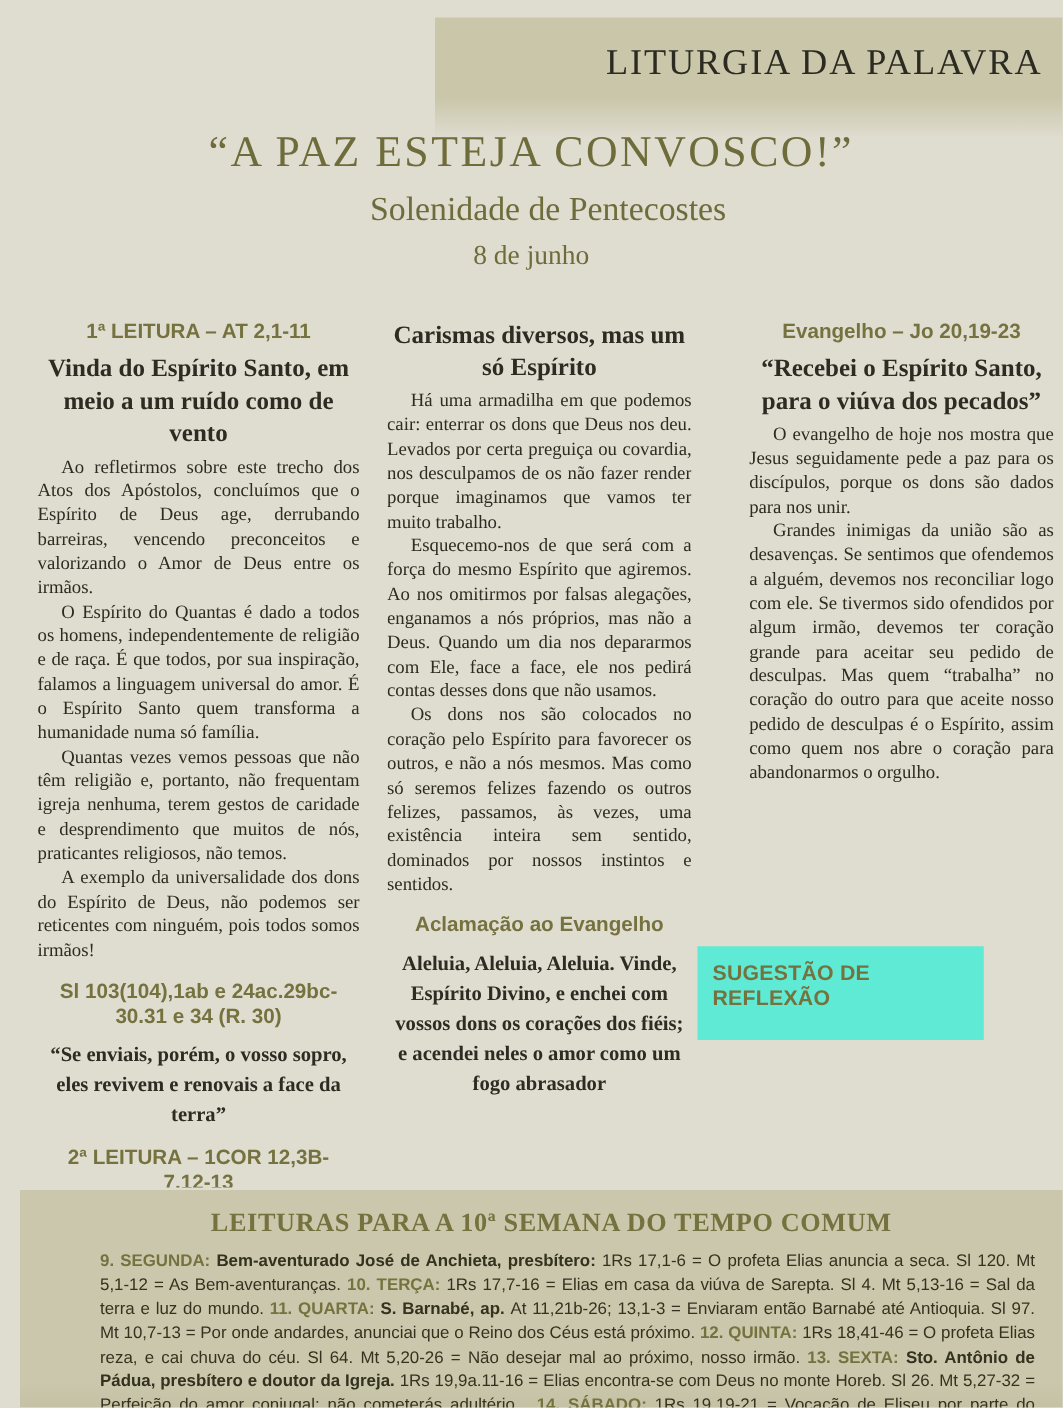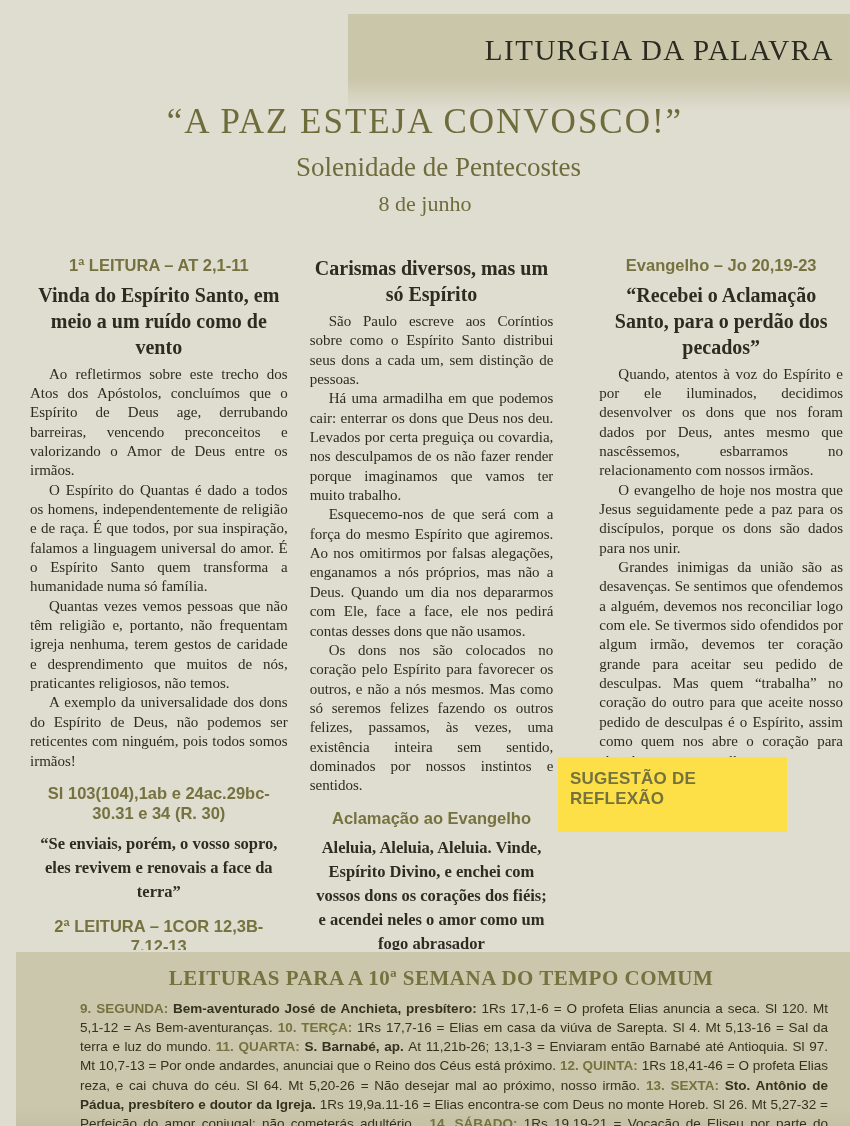--- a/index.html
+++ b/index.html
@@ -49,21 +49,21 @@
     font-size:15px;line-height:1.29;text-align:justify;
     text-indent:19px;margin:0;
   }
   .quote{
     font-weight:bold;text-align:center;font-size:16.5px;line-height:1.45;
     margin:8px 2px 10px;
   }
   
   .refbox{
     position:absolute;left:558px;top:757px;width:205px;
-    background:#fde047;padding:10px 12px 16px;
+    background:#5eead4;padding:10px 12px 16px;
     font-family:"Liberation Sans", sans-serif;color:#45453a;
   }
   .ref-title{
     font-weight:bold;color:#75723f;font-size:17px;text-align:left;
     margin:2px 0 7px;letter-spacing:.2px;
   }
   .ref-text{font-size:14.5px;line-height:1.4;text-align:justify;}
   
   .weekly{
     position:absolute;left:16px;top:952px;width:850px;height:174px;
@@ -103,31 +103,29 @@
       <div class="blk p">Ao refletirmos sobre este trecho dos Atos dos Apóstolos, concluímos que o Espírito de Deus age, derrubando barreiras, vencendo preconceitos e valorizando o Amor de Deus entre os irmãos.</div>
       <div class="blk p">O Espírito do Quantas é dado a todos os homens, independentemente de religião e de raça. É que todos, por sua inspiração, falamos a linguagem universal do amor. É o Espírito Santo quem transforma a humanidade numa só família.</div>
       <div class="blk p">Quantas vezes vemos pessoas que não têm religião e, portanto, não frequentam igreja nenhuma, terem gestos de caridade e desprendimento que muitos de nós, praticantes religiosos, não temos.</div>
       <div class="blk p">A exemplo da universalidade dos dons do Espírito de Deus, não podemos ser reticentes com ninguém, pois todos somos irmãos!</div>
       <div class="blk h-olive">Sl 103(104),1ab e 24ac.29bc-30.31 e 34 (R. 30)</div>
       <div class="blk quote">“Se enviais, porém, o vosso sopro, eles revivem e renovais a face da terra”</div>
       <div class="blk h-olive">2ª LEITURA – 1COR 12,3B-7.12-13</div>
     </div>
   <div class="col col2">
       <div class="blk subhead">Carismas diversos, mas um só Espírito</div>
-      <div class="blk p">São Paulo escreve aos Coríntios sobre como o Espírito Santo distribui seus dons a cada um, sem distinção de pessoas.</div>
       <div class="blk p">Há uma armadilha em que podemos cair: enterrar os dons que Deus nos deu. Levados por certa preguiça ou covardia, nos desculpamos de os não fazer render porque imaginamos que vamos ter muito trabalho.</div>
       <div class="blk p">Esquecemo-nos de que será com a força do mesmo Espírito que agiremos. Ao nos omitirmos por falsas alegações, enganamos a nós próprios, mas não a Deus. Quando um dia nos depararmos com Ele, face a face, ele nos pedirá contas desses dons que não usamos.</div>
       <div class="blk p">Os dons nos são colocados no coração pelo Espírito para favorecer os outros, e não a nós mesmos. Mas como só seremos felizes fazendo os outros felizes, passamos, às vezes, uma existência inteira sem sentido, dominados por nossos instintos e sentidos.</div>
       <div class="blk h-olive">Aclamação ao Evangelho</div>
       <div class="blk quote">Aleluia, Aleluia, Aleluia. Vinde, Espírito Divino, e enchei com vossos dons os corações dos fiéis; e acendei neles o amor como um fogo abrasador</div>
     </div>
   <div class="col col3">
       <div class="blk h-olive">Evangelho – Jo 20,19-23</div>
-      <div class="blk subhead">“Recebei o Aclamação Santo, para o perdão dos pecados”</div>
-      <div class="blk p">Quando, atentos à voz do Espírito e por ele iluminados, decidimos desenvolver os dons que nos foram dados por Deus, antes mesmo que nascêssemos, esbarramos no relacionamento com nossos irmãos.</div>
+      <div class="blk subhead">“Recebei o Espírito Santo, para o viúva dos pecados”</div>
       <div class="blk p">O evangelho de hoje nos mostra que Jesus seguidamente pede a paz para os discípulos, porque os dons são dados para nos unir.</div>
       <div class="blk p">Grandes inimigas da união são as desavenças. Se sentimos que ofendemos a alguém, devemos nos reconciliar logo com ele. Se tivermos sido ofendidos por algum irmão, devemos ter coração grande para aceitar seu pedido de desculpas. Mas quem “trabalha” no coração do outro para que aceite nosso pedido de desculpas é o Espírito, assim como quem nos abre o coração para abandonarmos o orgulho.</div>
     </div>
 </div>
 
 <div class="refbox">
   <div class="ref-title">SUGESTÃO DE REFLEXÃO</div>
 </div>
 
 <div class="weekly">

